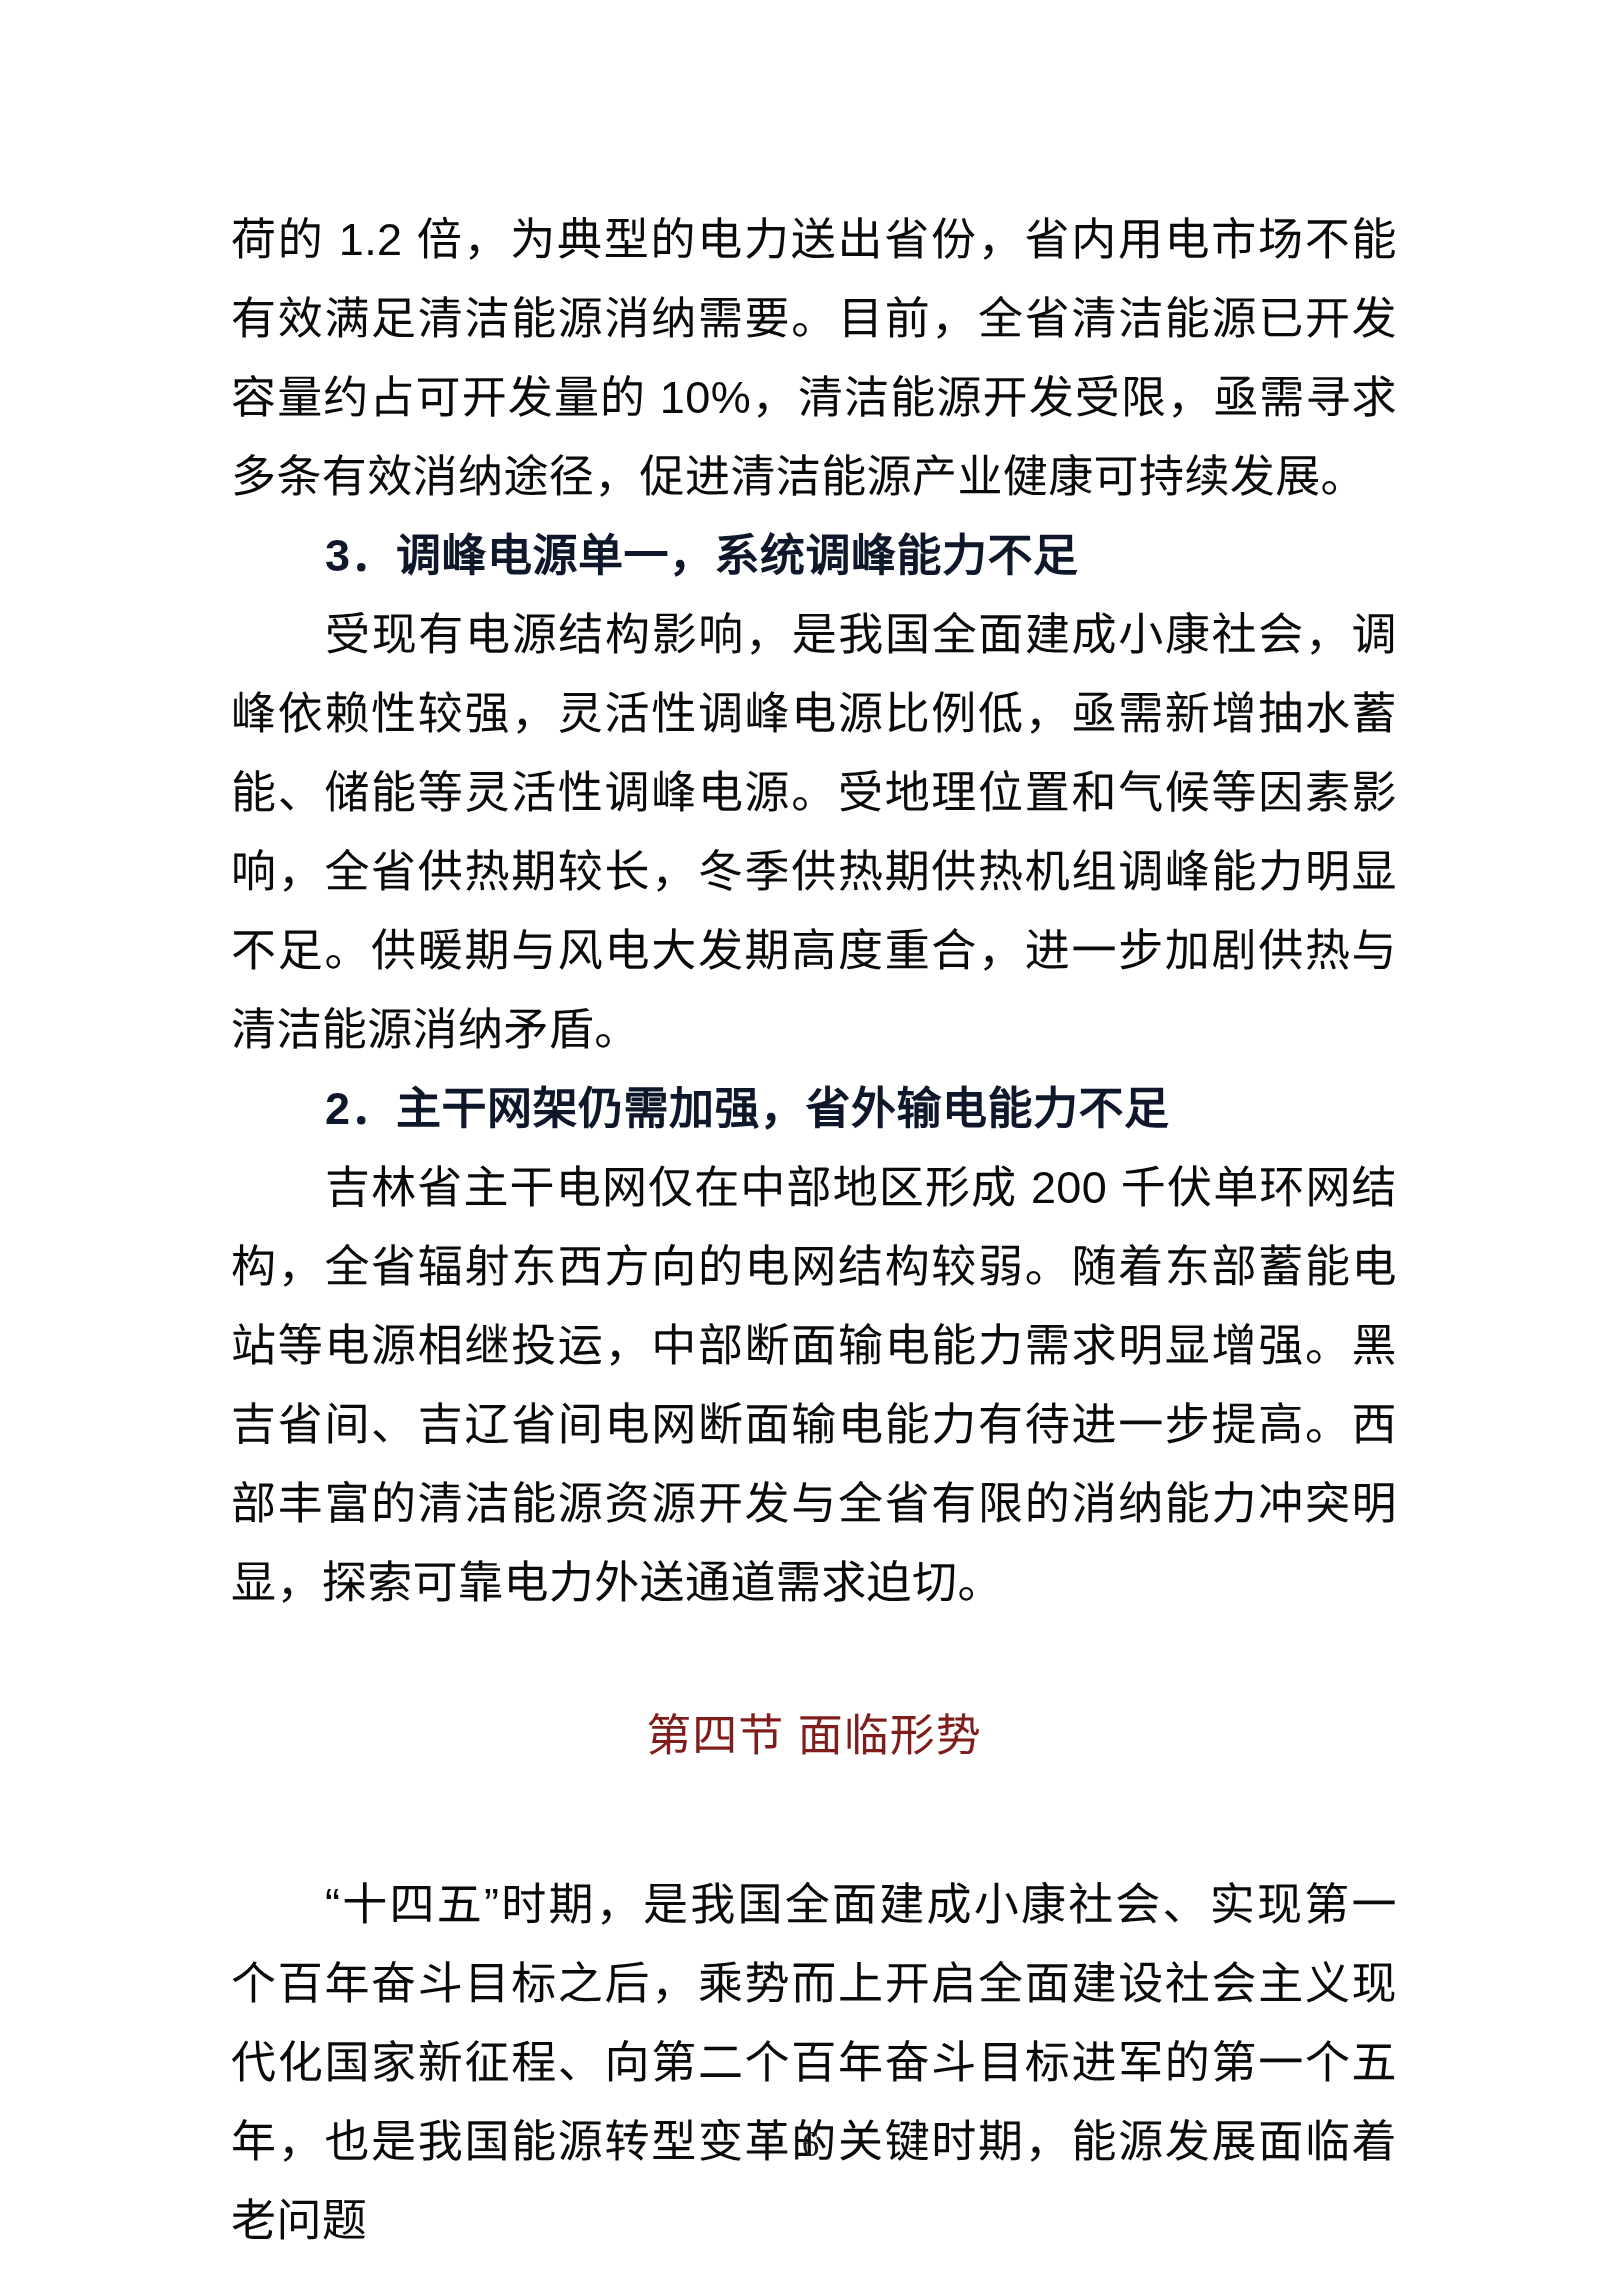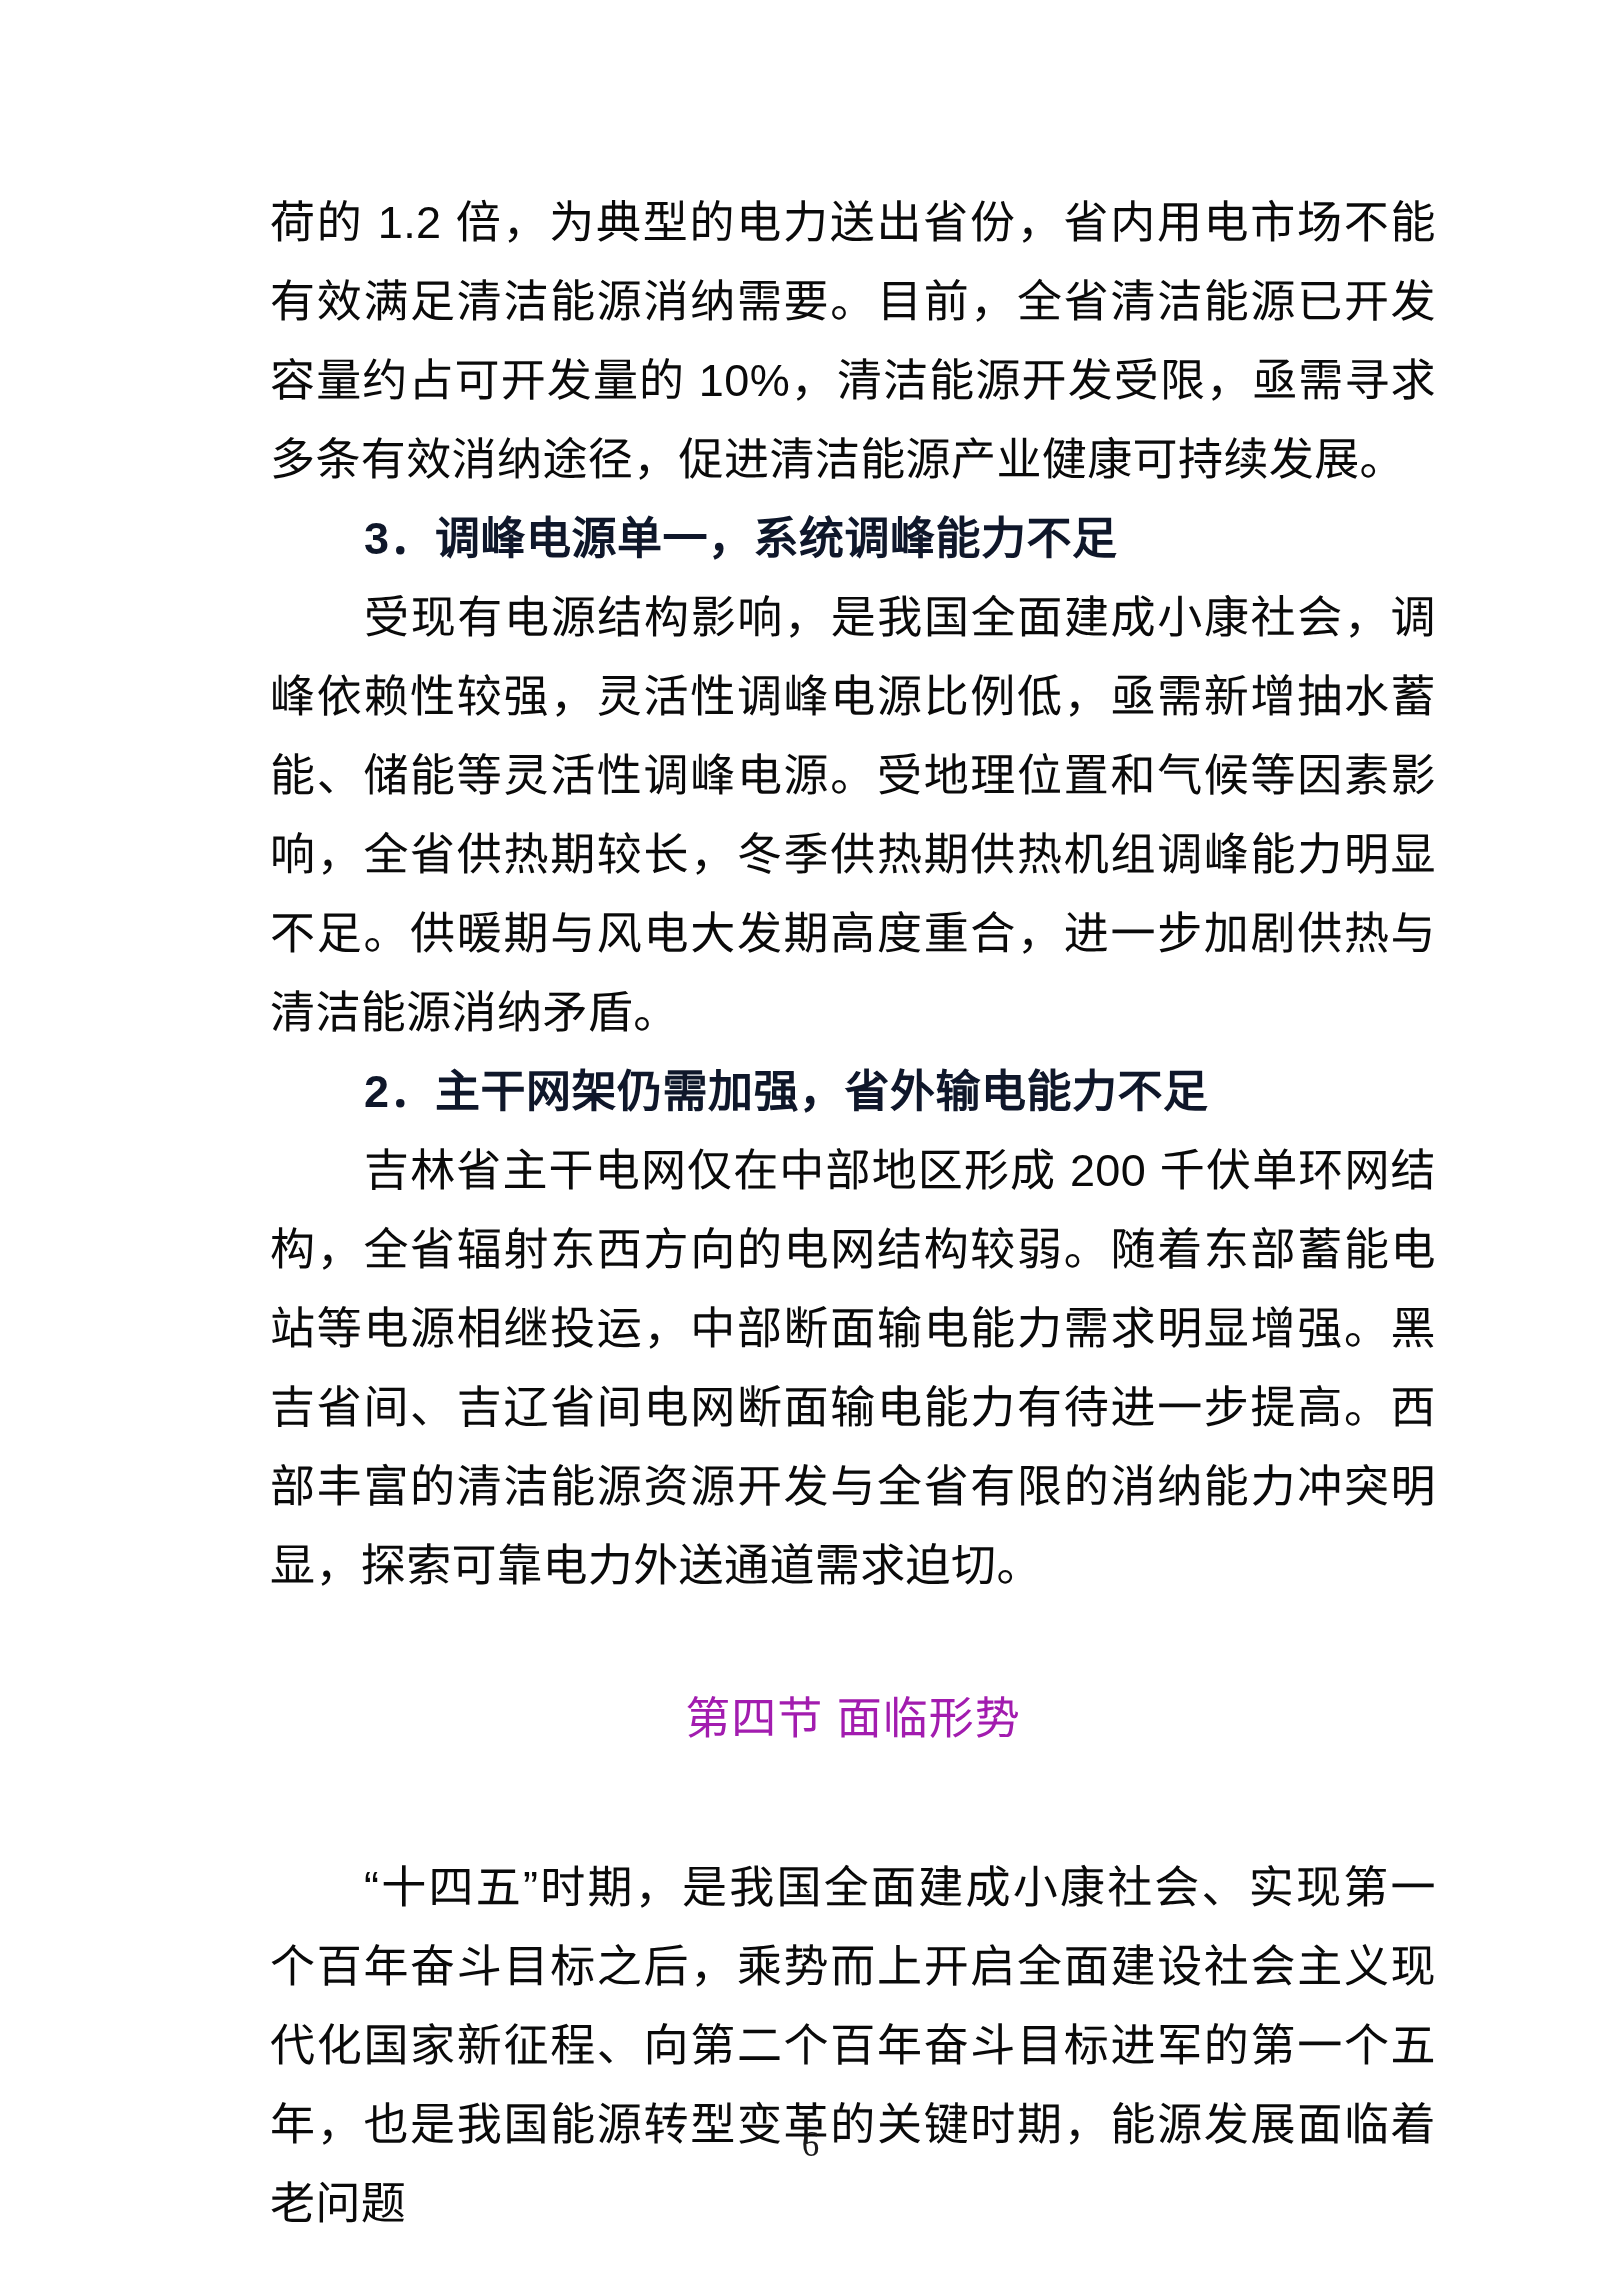--- a/index.html
+++ b/index.html
@@ -13,23 +13,22 @@
     width: 1621px;
     height: 2293px;
     background: #ffffff;
     margin: 0 auto;
     overflow: hidden;
     box-sizing: border-box;
   }
   .content {
     position: absolute;
     left: 231px;
-    top: 183px;
+    top: 200px;
     width: 1166px;
-    margin-left: 39px;
   }
   
   .para {
     font-family: "Liberation Sans", "DejaVu Sans", sans-serif;
     font-size: 45px;
     line-height: 79px;
     color: #0a0a0a;
     text-align: justify;
     text-justify: inter-character;
     text-indent: 0;
@@ -50,21 +49,21 @@
     font-weight: 700;
     text-indent: 94px;
     margin: 0;
     letter-spacing: 0.5px;
   }
   
   .section-head {
     font-family: "Liberation Sans", "DejaVu Sans", sans-serif;
     font-size: 45px;
     line-height: 79px;
-    color: #a21caf;
+    color: #7f1d1d;
     font-weight: 400;
     text-align: center;
     margin: 0;
     letter-spacing: 1px;
   }
   .spacer-before-section { height: 74px; }
   .spacer-after-section  { height: 90px; }
   .footer {
     position: absolute;
     left: 0;

